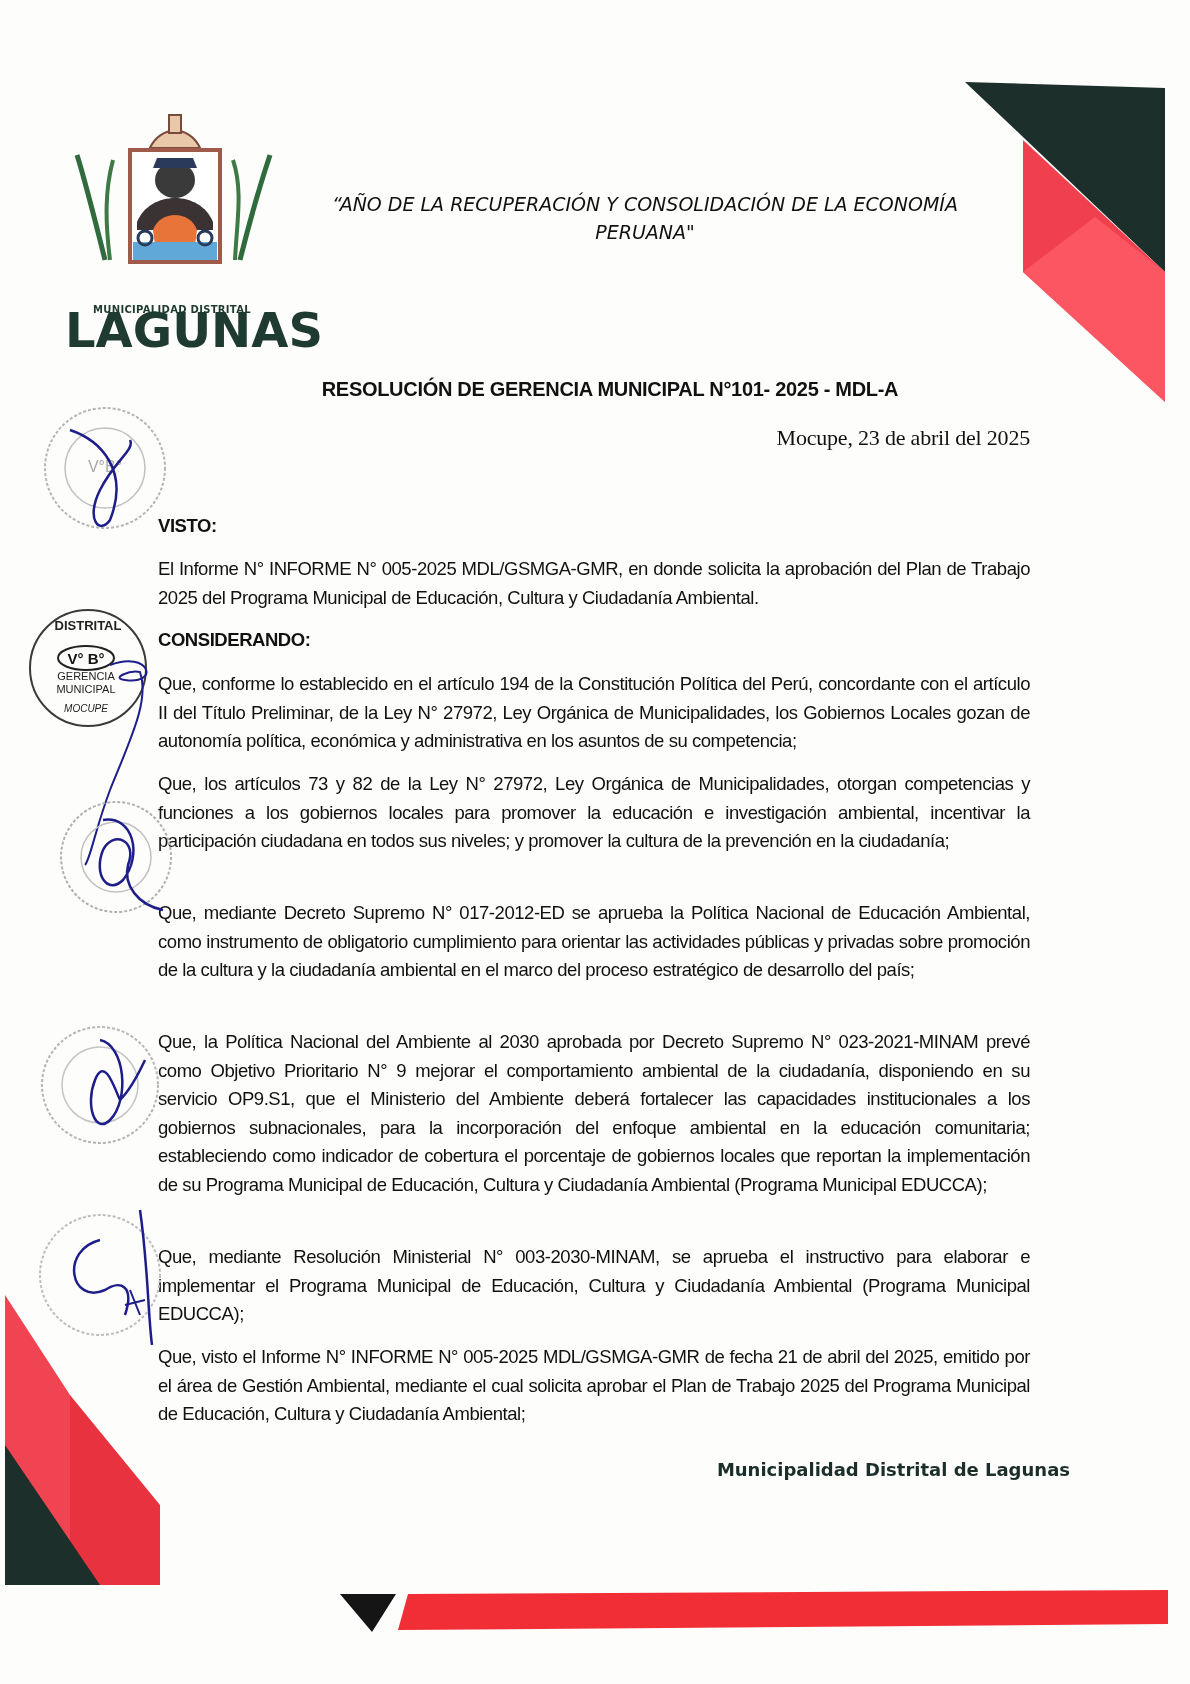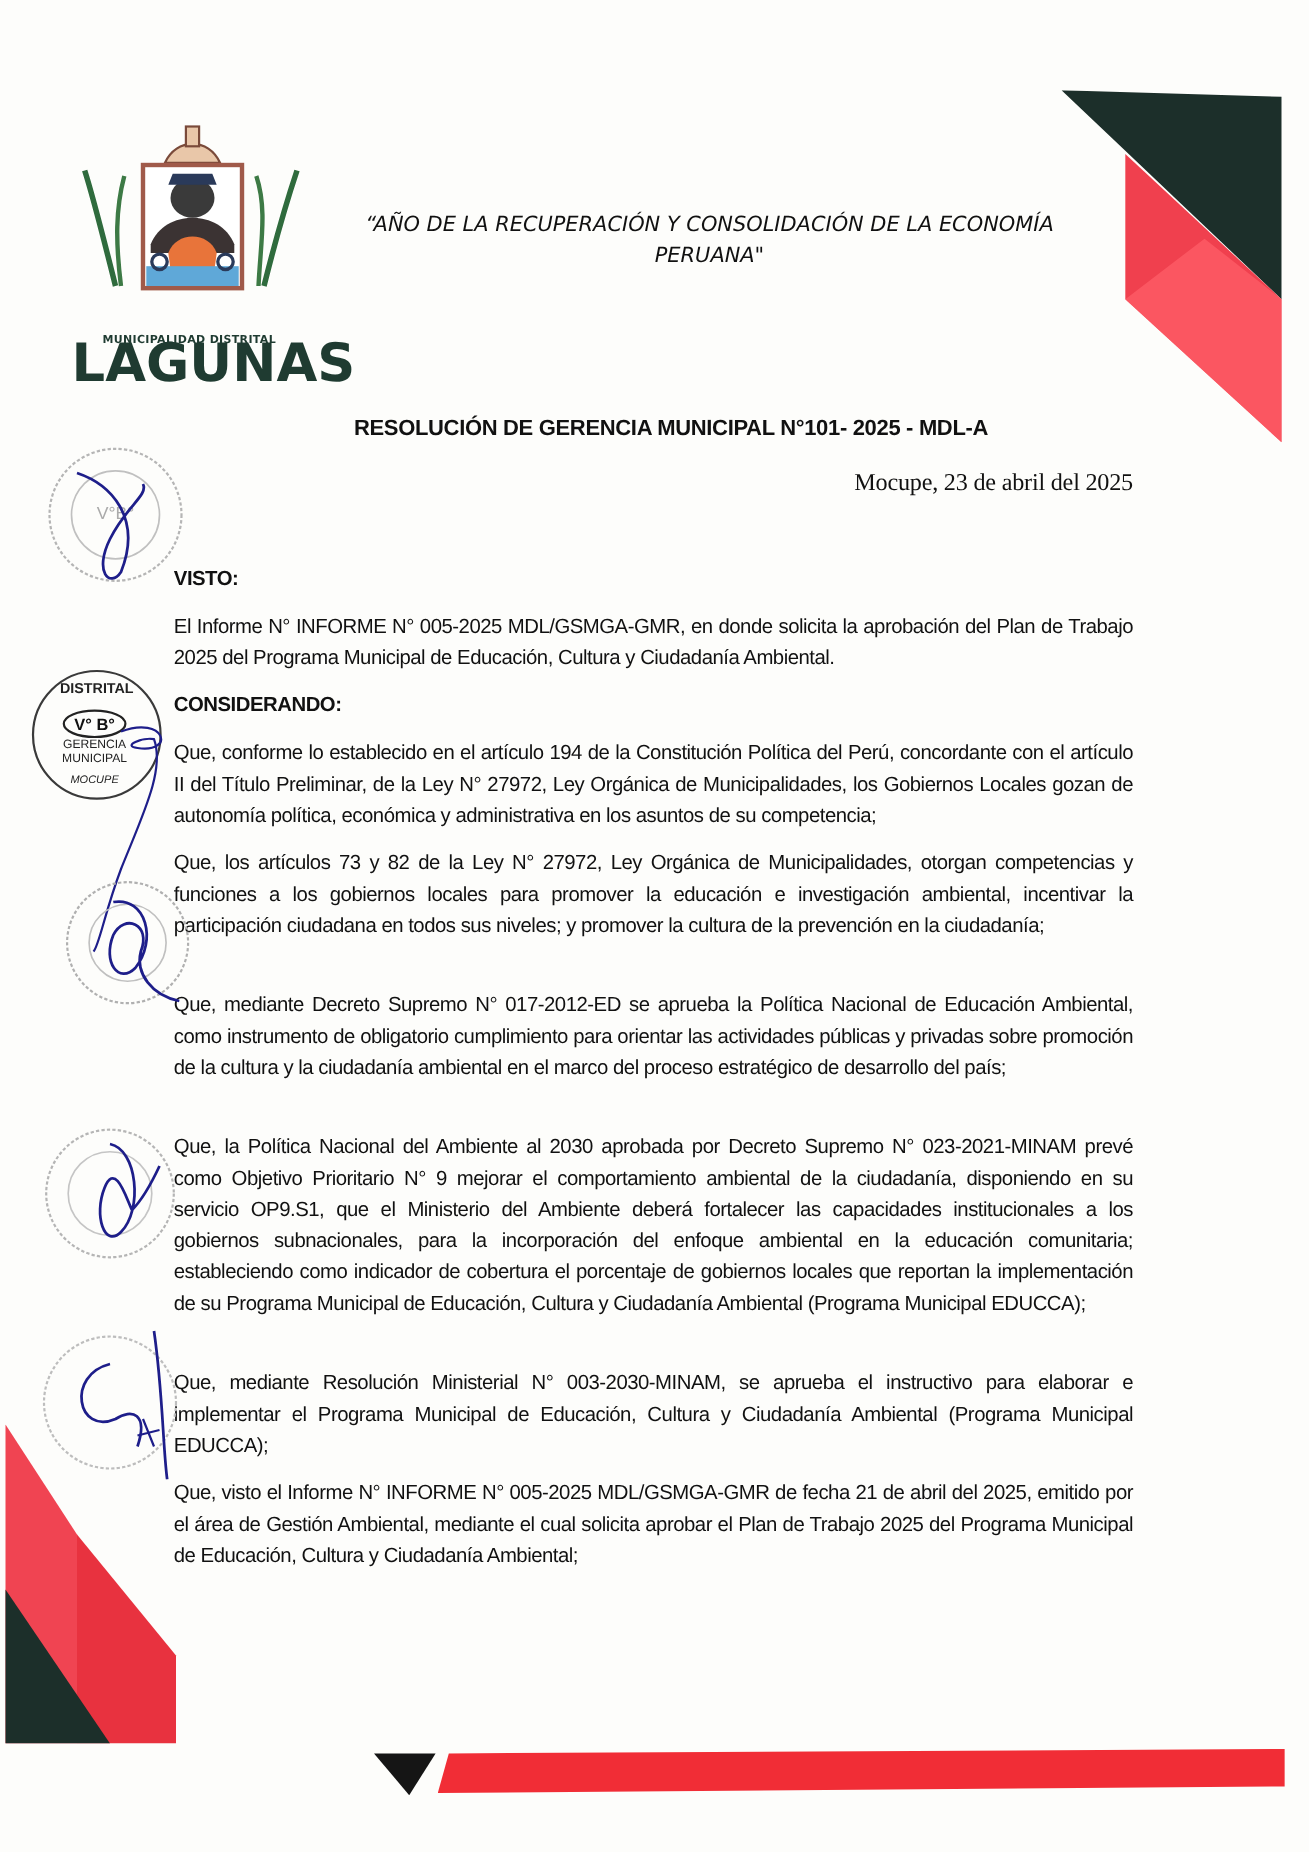--- a/index.html
+++ b/index.html
@@ -163,13 +163,14 @@
 </svg>
 
 <svg class="stamp" style="left:30px;top:1205px;" width="140" height="140" viewBox="0 0 140 140">
   <circle cx="70" cy="70" r="60" fill="none" stroke="#bdbdbd" stroke-width="2" stroke-dasharray="3,2"></circle>
   <path d="M110,5 C118,60 118,110 122,140" stroke="#1e1e8a" stroke-width="2.5" fill="none"></path>
   <path d="M70,35 C30,45 40,100 75,85 C90,75 105,80 95,110" stroke="#1e1e8a" stroke-width="2.5" fill="none"></path>
   <path d="M100,85 L110,110 M95,100 L115,95" stroke="#1e1e8a" stroke-width="2" fill="none"></path>
 </svg>
 
 <div class="abs footer">
+  <div class="org">Municipalidad Distrital de Lagunas</div>
 </div>
 
 </body></html>

